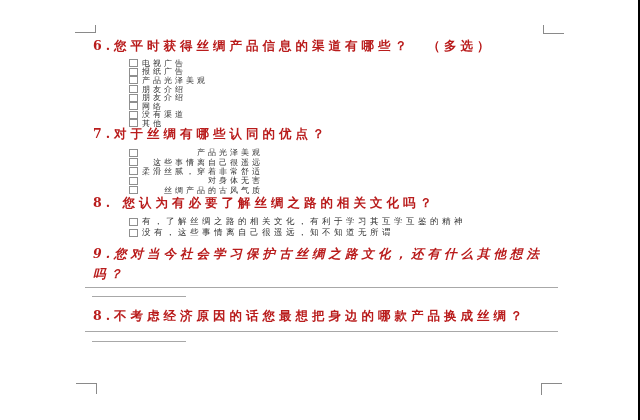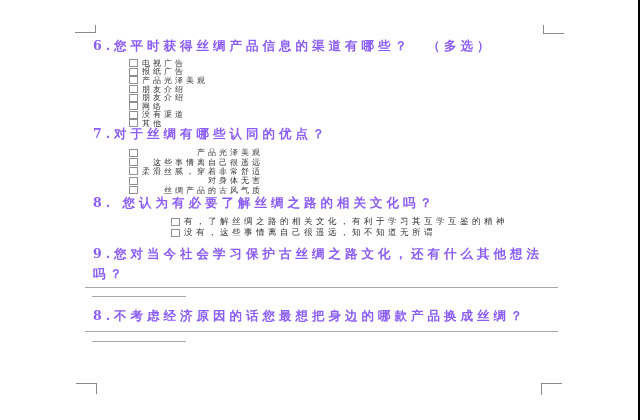--- a/index.html
+++ b/index.html
@@ -26,37 +26,37 @@
              border-right: 1px solid #8a8a8a; border-top: 1px solid #8a8a8a; }
   .mark.br { left: 541px; top: 383px; width: 20px; height: 11px;
              border-left: 1px solid #8a8a8a; border-top: 1px solid #8a8a8a; }
 
   .q-title {
     position: absolute;
     left: 93px;
     font-size: 12.5px;
     font-weight: bold;
     letter-spacing: 4px;
-    color: #8b5cf6;
+    color: #b91c1c;
     white-space: nowrap;
   }
   .q-title.wrap {
     white-space: normal;
     width: 468px;
     line-height: 19.5px;
   }
   .opts { position: absolute; left: 89px; padding-left: 40px; }
   .opt {
     display: flex;
     align-items: center;
     gap: 4px;
   }
   .opts.q6 .opt { height: 8.6px; }
   .opts.q7 .opt { height: 9.4px; justify-content: space-between; }
-  .opts.q8 .opt { height: 11.6px; margin-left: 42px; }
+  .opts.q8 .opt { height: 11.6px; }
   .cb {
     flex: 0 0 auto;
     width: 7px;
     height: 6px;
     border: 1px solid #8f8f8f;
     background: #ffffff;
   }
   .opt-label {
     font-size: 8px;
     letter-spacing: 3px;
@@ -150,21 +150,21 @@
     <div class="opt">
       <span class="cb"></span>
       <span class="opt-label">有，了解丝绸之路的相关文化，有利于学习其互学互鉴的精神</span>
     </div>
     <div class="opt">
       <span class="cb"></span>
       <span class="opt-label">没有，这些事情离自己很遥远，知不知道无所谓</span>
     </div>
   </div>
 
-  <div class="q-title wrap" style="top:244px;">9.您对当今社会学习保护古丝绸之路文化，还有什么其他想法吗？</div>
+  <div class="q-title wrap" style="top:244px;font-style:italic;">9.您对当今社会学习保护古丝绸之路文化，还有什么其他想法吗？</div>
 
   <div class="ans-line long" style="top:287px;"></div>
   <div class="ans-line short" style="top:296px;"></div>
 
   <div class="q-title" style="top:308px;">8.不考虑经济原因的话您最想把身边的哪款产品换成丝绸？</div>
 
   <div class="ans-line long" style="top:331px;"></div>
   <div class="ans-line short" style="top:341px;"></div>
 
 </div>

